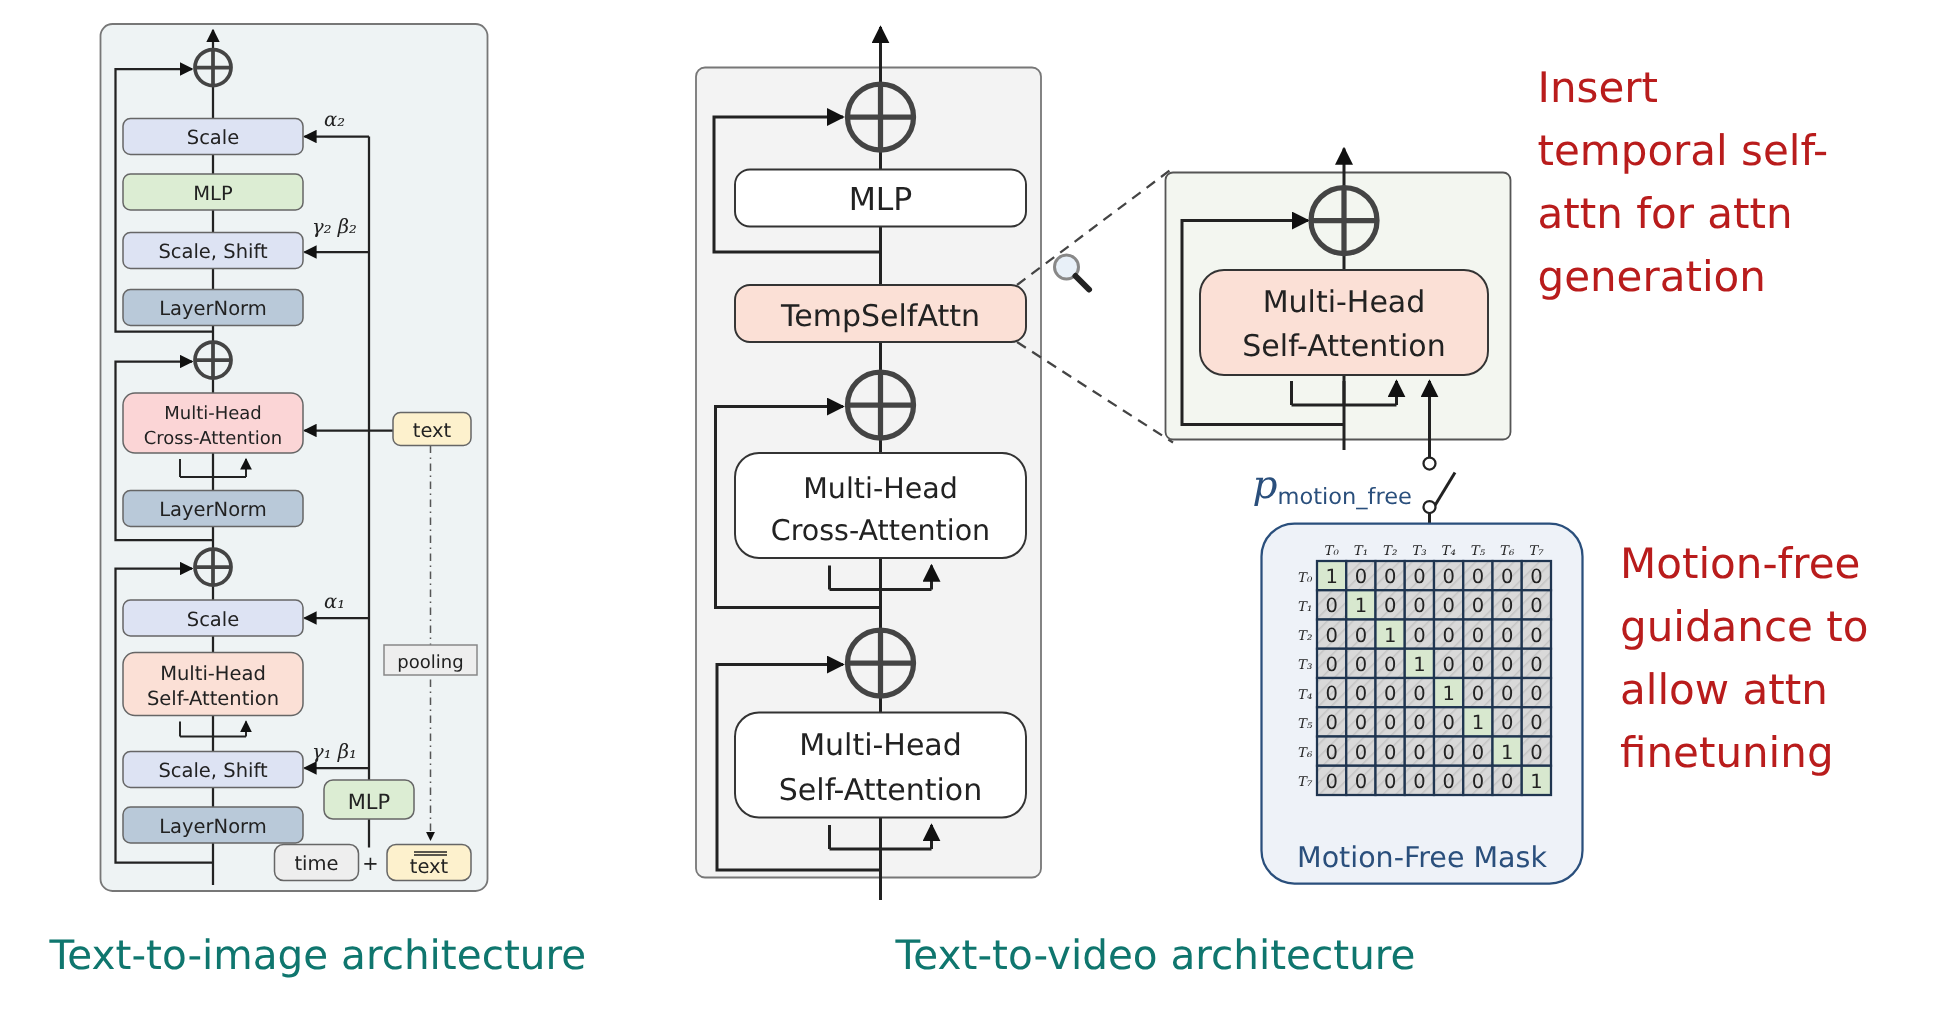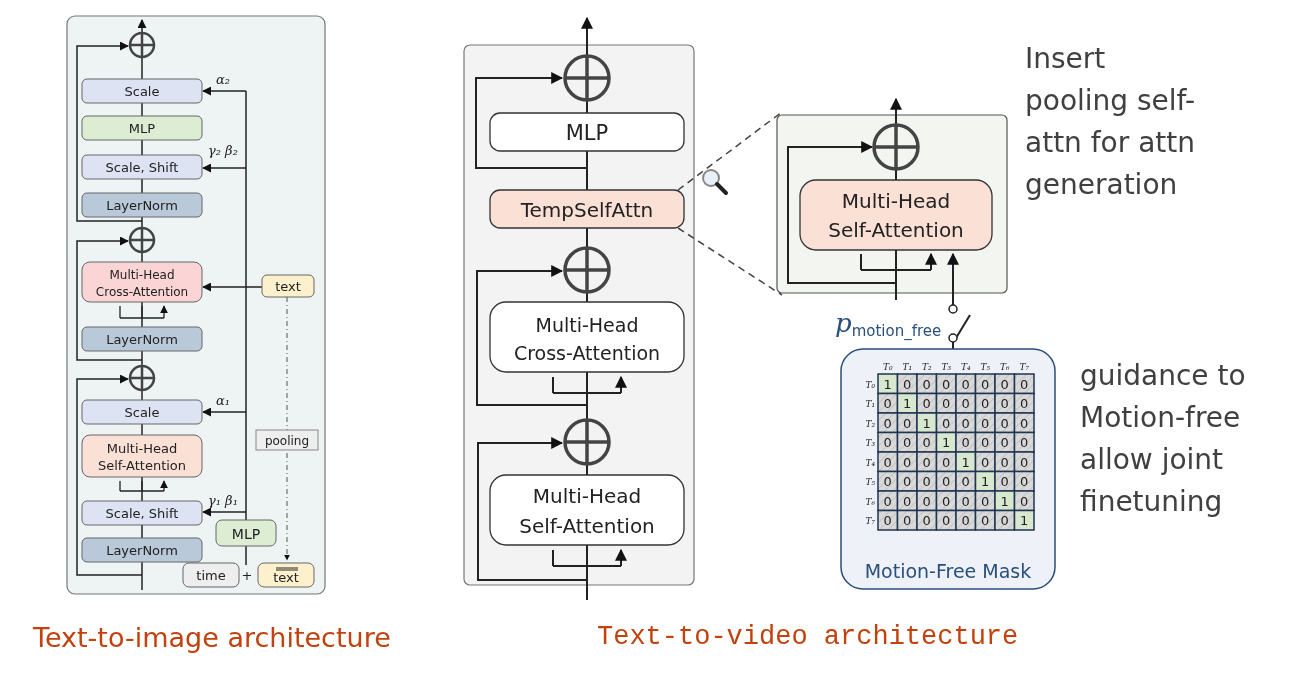--- a/index.html
+++ b/index.html
@@ -1,21 +1,21 @@
 <!DOCTYPE html>
 <html><head>
 <meta charset="utf-8">
 <style>
   html, body { margin: 0; padding: 0; background: #ffffff; }
   body { width: 1305px; height: 676px; position: relative; overflow: hidden; font-family: "Liberation Sans", sans-serif; }
   svg { position: absolute; left: 0; top: 0; }
   .lbl { font-family: "DejaVu Sans", sans-serif; fill: #222; }
   .math { font-family: "DejaVu Serif", serif; font-style: italic; fill: #222; }
-  .caption { position: absolute; font-family: "DejaVu Sans", sans-serif; font-size: 27px; color: #c2410c; top: 622px; }
-  .blue-text { position: absolute; font-family: "DejaVu Sans", sans-serif; color: #404040; font-size: 28px; line-height: 42px; }
+  .caption { position: absolute; font-family: "DejaVu Sans", sans-serif; font-size: 27px; color: #0f766e; top: 622px; }
+  .blue-text { position: absolute; font-family: "DejaVu Sans", sans-serif; color: #b91c1c; font-size: 28px; line-height: 42px; }
 </style>
 </head>
 <body>
 
 <svg width="1305" height="676" viewBox="0 0 1305 676">
   <defs>
     <marker id="arr" viewBox="0 0 10 10" refX="9" refY="5" markerWidth="6" markerHeight="6" orient="auto">
       <path d="M0,0 L10,5 L0,10 z" fill="#111"></path>
     </marker>
     <pattern id="hatch" width="6" height="6" patternUnits="userSpaceOnUse" patternTransform="rotate(45)">
@@ -343,25 +343,25 @@
       <rect x="995" y="510.5" width="19.5" height="19.5" fill="url(#hatch)" stroke="#1f3550" stroke-width="1.5"></rect>
       <text x="1004.75" y="525.25" text-anchor="middle" font-size="13" class="lbl">0</text>
       <rect x="1014.5" y="510.5" width="19.5" height="19.5" fill="#d8e8cf" stroke="#1f3550" stroke-width="1.5"></rect>
       <text x="1024.25" y="525.25" text-anchor="middle" font-size="13" class="lbl">1</text>
     </g>
   <text x="948" y="578" text-anchor="middle" font-size="19" class="lbl" style="fill:#2a4f7c">Motion-Free Mask</text>
 </svg>
 
 <div class="blue-text" style="left:1025px; top:38px;">
   <div>Insert</div>
-  <div>pooling self-</div>
+  <div>temporal self-</div>
   <div>attn for attn</div>
   <div>generation</div>
 </div>
 <div class="blue-text" style="left:1080px; top:355px;">
+  <div>Motion-free</div>
   <div>guidance to</div>
-  <div>Motion-free</div>
-  <div>allow joint</div>
+  <div>allow attn</div>
   <div>finetuning</div>
 </div>
 
 <div class="caption" style="left:33px;">Text-to-image architecture</div>
-<div class="caption" style="left:597px;font-family:Liberation Mono, monospace;">Text-to-video architecture</div>
+<div class="caption" style="left:597px;">Text-to-video architecture</div>
 
 </body></html>

